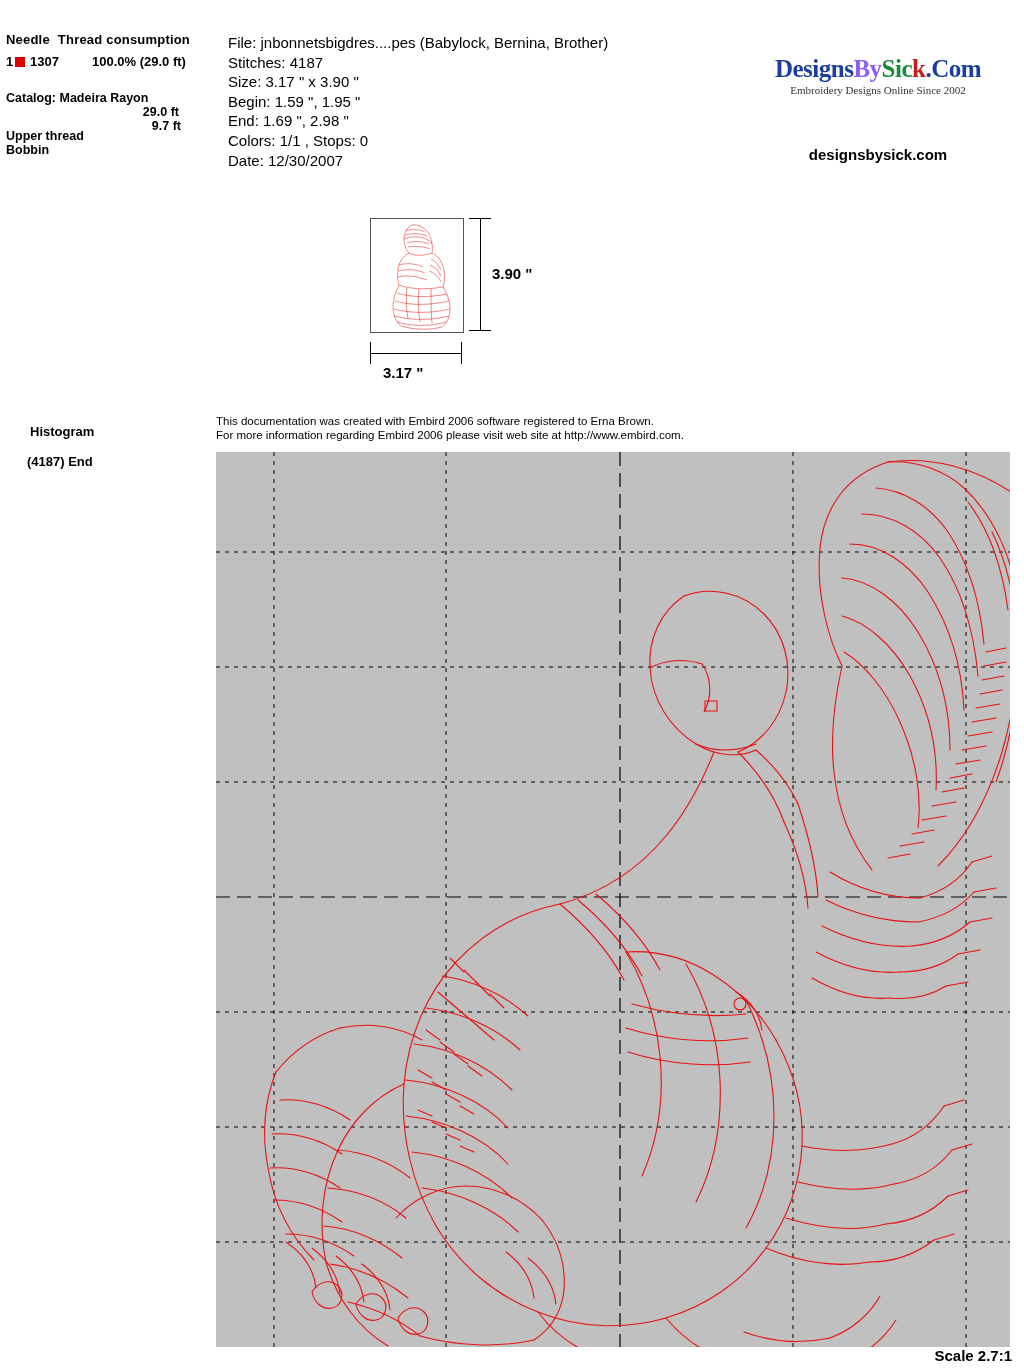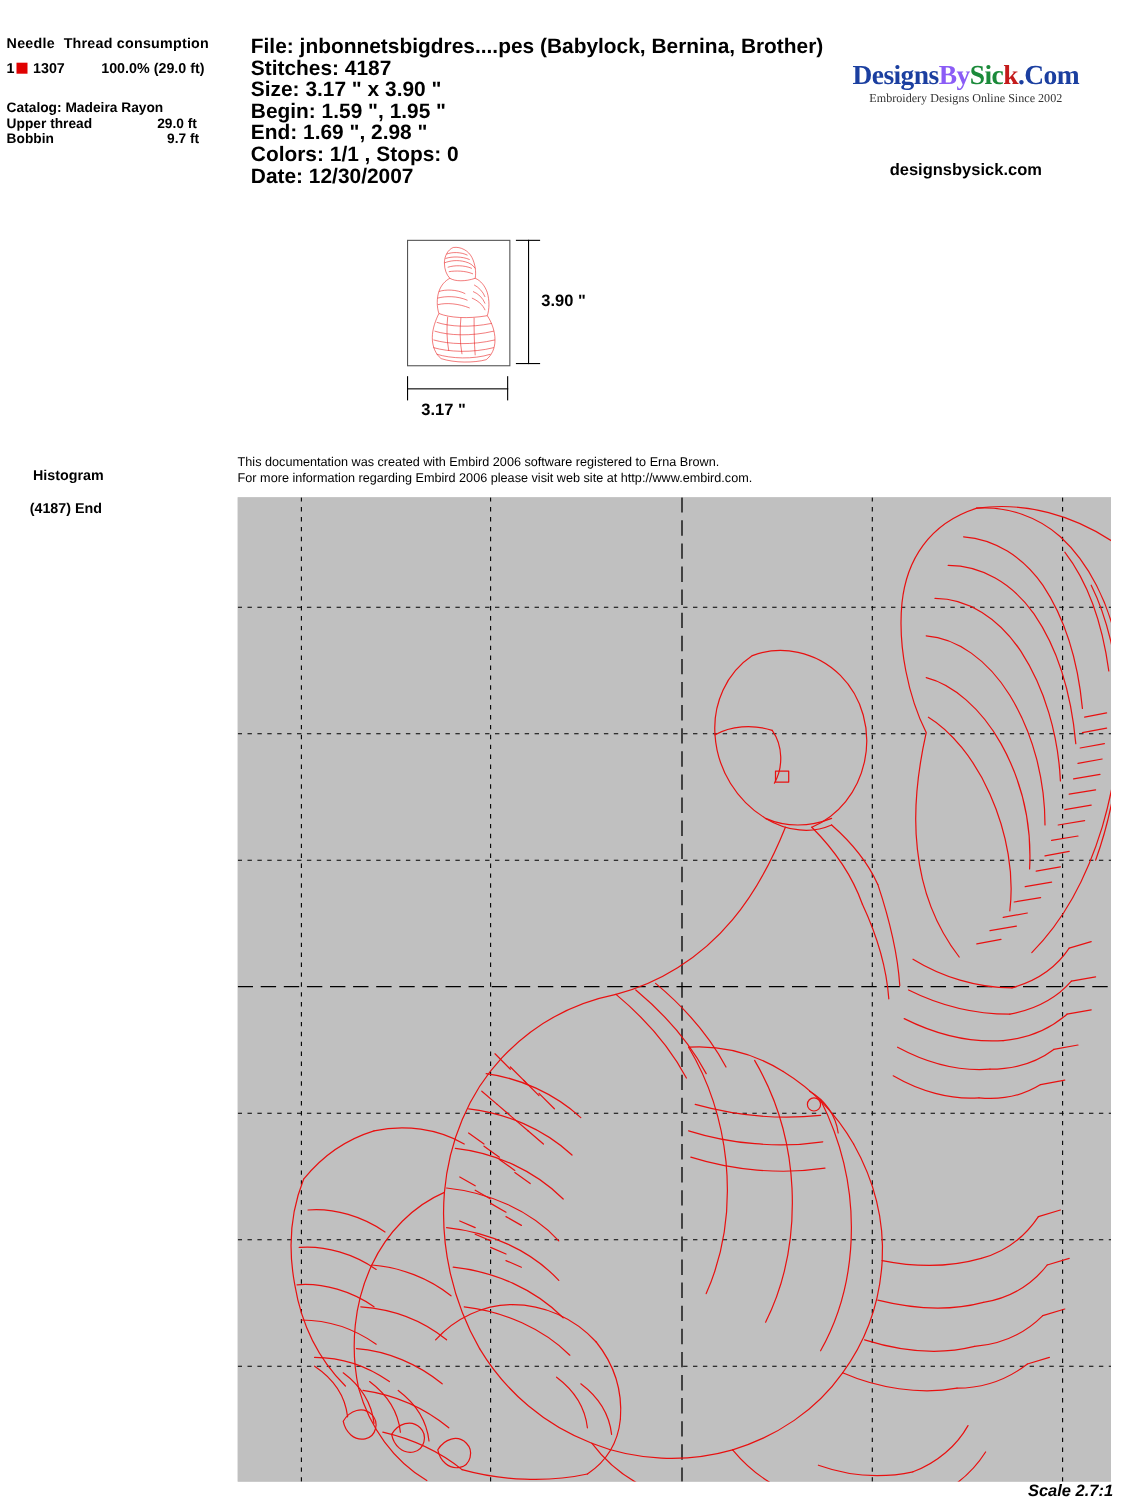--- a/index.html
+++ b/index.html
@@ -35,28 +35,28 @@
     margin: 0 5px 0 0;
   }
   .needle-row .code { width: 62px; }
   .needle-row .pct { }
 
   #catalog-block {
     left: 6px; top: 92px; width: 215px; font-size: 12.5px; font-weight: bold;
     line-height: 13.5px;
   }
   .kv { position: relative; height: 13.5px; }
-  .kv .k { position: absolute; left: 0; }
+  .kv .k { position: absolute; left: 0; margin-top: 24px; }
   .kv .v { position: absolute; right: 42px; text-align: right; }
   .kv .v2 { position: absolute; right: 40px; text-align: right; }
 
   
   #file-info {
     left: 228px; top: 33px; width: 520px;
-    font-size: 19px; font-weight: bold; line-height: 19.6px;
+    font-size: 15px; font-weight: normal; line-height: 19.6px;
   }
   #file-info .line { white-space: nowrap; }
 
   
   #logo-block { left: 748px; top: 55px; width: 260px; text-align: center; }
   #logo-main {
     font-family: "Liberation Serif", serif;
     font-size: 25px; font-weight: bold; letter-spacing: -0.5px;
     color: #1b3fa0; white-space: nowrap;
   }
@@ -128,21 +128,21 @@
   
   #plot {
     left: 216px; top: 452px; width: 794px; height: 895px;
     background: #c0c0c0;
     overflow: hidden;
   }
   #plot svg { display: block; }
 
   
   #scale-label {
-    right: 12px; bottom: 6px; font-size: 15px; font-weight: bold; font-style: italic;
+    right: 12px; bottom: 6px; font-size: 15px; font-weight: bold;
   }
 </style>
 </head>
 <body>
 
 <div class="abs" id="needle-table">
   <div class="hdr">
     <span class="h1">Needle</span><span>Thread consumption</span>
   </div>
   <div class="needle-row">

